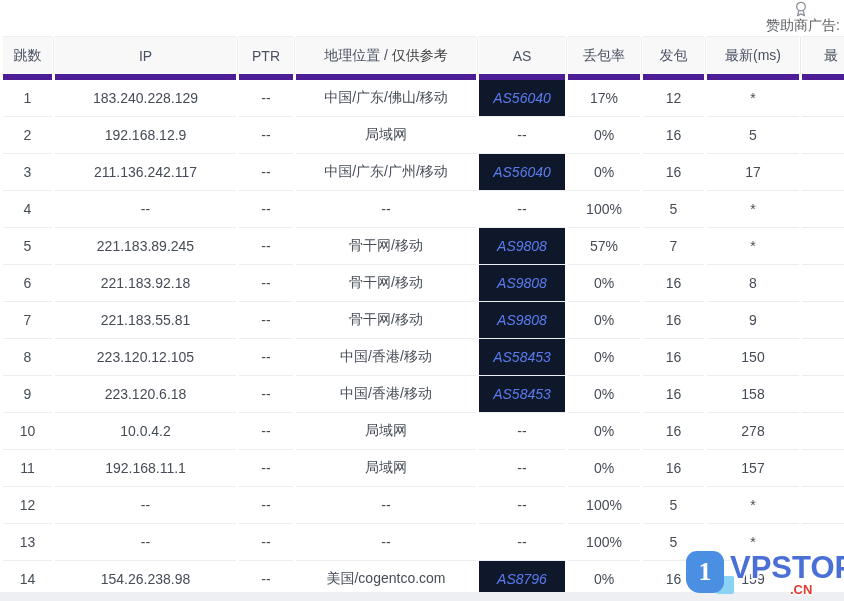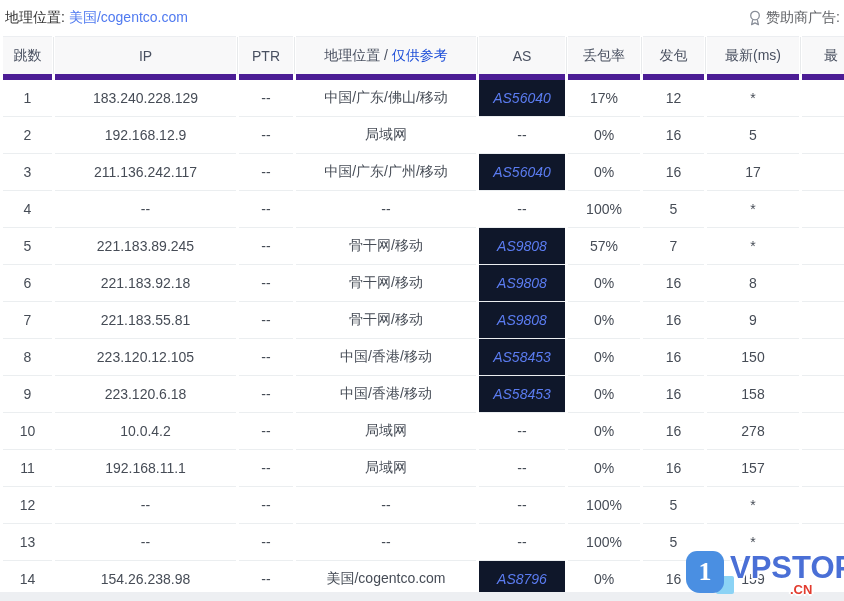--- a/index.html
+++ b/index.html
@@ -11,37 +11,37 @@
   }
   
   .topbar{
     height:36px;display:flex;align-items:center;
     padding:0 4px 0 5px;font-size:14px;color:#333;
     white-space:nowrap;
   }
   .topbar .group{display:flex;align-items:center;margin-right:16px;}
   .topbar .lbl{color:#333;margin-right:4px;}
   .topbar .val{color:#507af0;text-decoration:none;cursor:pointer;}
-  .sponsor{margin-left:auto;display:flex;align-items:center;color:#606266;}
+  .sponsor{margin-left:auto;display:flex;align-items:center;color:#606266;flex-direction:column;}
   .sponsor svg{margin-right:4px;display:block;}
   
   .table-wrap{position:absolute;left:0;top:36px;width:844px;height:556px;overflow:hidden;}
   table{
     border-collapse:separate;border-spacing:3px 0;table-layout:fixed;
     width:905px;font-size:14px;
   }
   th{
     height:37px;background:#f8f8f9;color:#495060;font-weight:400;
     border-top:1px solid #eceef1;border-bottom:6px solid #4c1d95;
     text-align:center;position:relative;padding:0;
   }
   th:not(:first-child)::before{
     content:"";position:absolute;left:-2px;top:0;bottom:0;width:1px;background:#e8eaec;
   }
-  th .note{color:#1d4ed8;}
+  th .note{color:#404040;}
   th.col-clipped{text-align:left;padding-left:22px;}
   td{
     height:36px;border-bottom:1px solid #ebeef0;background:#fff;
     text-align:center;color:#464c56;padding:0;overflow:hidden;white-space:nowrap;
   }
   td.as-link{background:#0f172a;color:#5b7cf1;cursor:pointer;font-style:italic;}
   col.c-hop{width:49px;} col.c-ip{width:181px;} col.c-ptr{width:54px;}
   col.c-geo{width:180px;} col.c-as{width:86px;} col.c-loss{width:72px;}
   col.c-sent{width:61px;} col.c-latest{width:92px;} col.c-pad{width:100px;}
   
@@ -62,24 +62,20 @@
   }
   .wm-tld{
     position:absolute;left:104px;top:36px;font-size:13px;font-weight:bold;color:#e23b2e;
     text-shadow:-2px 0 #fff,2px 0 #fff,0 -2px #fff,0 2px #fff;
   }
 </style>
 </head>
 <body>
 
 <div class="topbar">
-  <span class="group">
-    <span class="lbl">地理位置:</span>
-    <a class="val">美国/cogentco.com</a>
-  </span>
   <span class="sponsor">
     <svg width="14" height="16" viewBox="0 0 14 16">
       <circle cx="7" cy="5.6" r="4.3" fill="none" stroke="#8a8f99" stroke-width="1.3"></circle>
       <path d="M4.8 9.3 L3.6 14.6 L7 12.9 L10.4 14.6 L9.2 9.3" fill="none" stroke="#8a8f99" stroke-width="1.3" stroke-linejoin="round"></path>
     </svg>
     <span>赞助商广告:</span>
   </span>
 </div>
 
 <div class="table-wrap">

